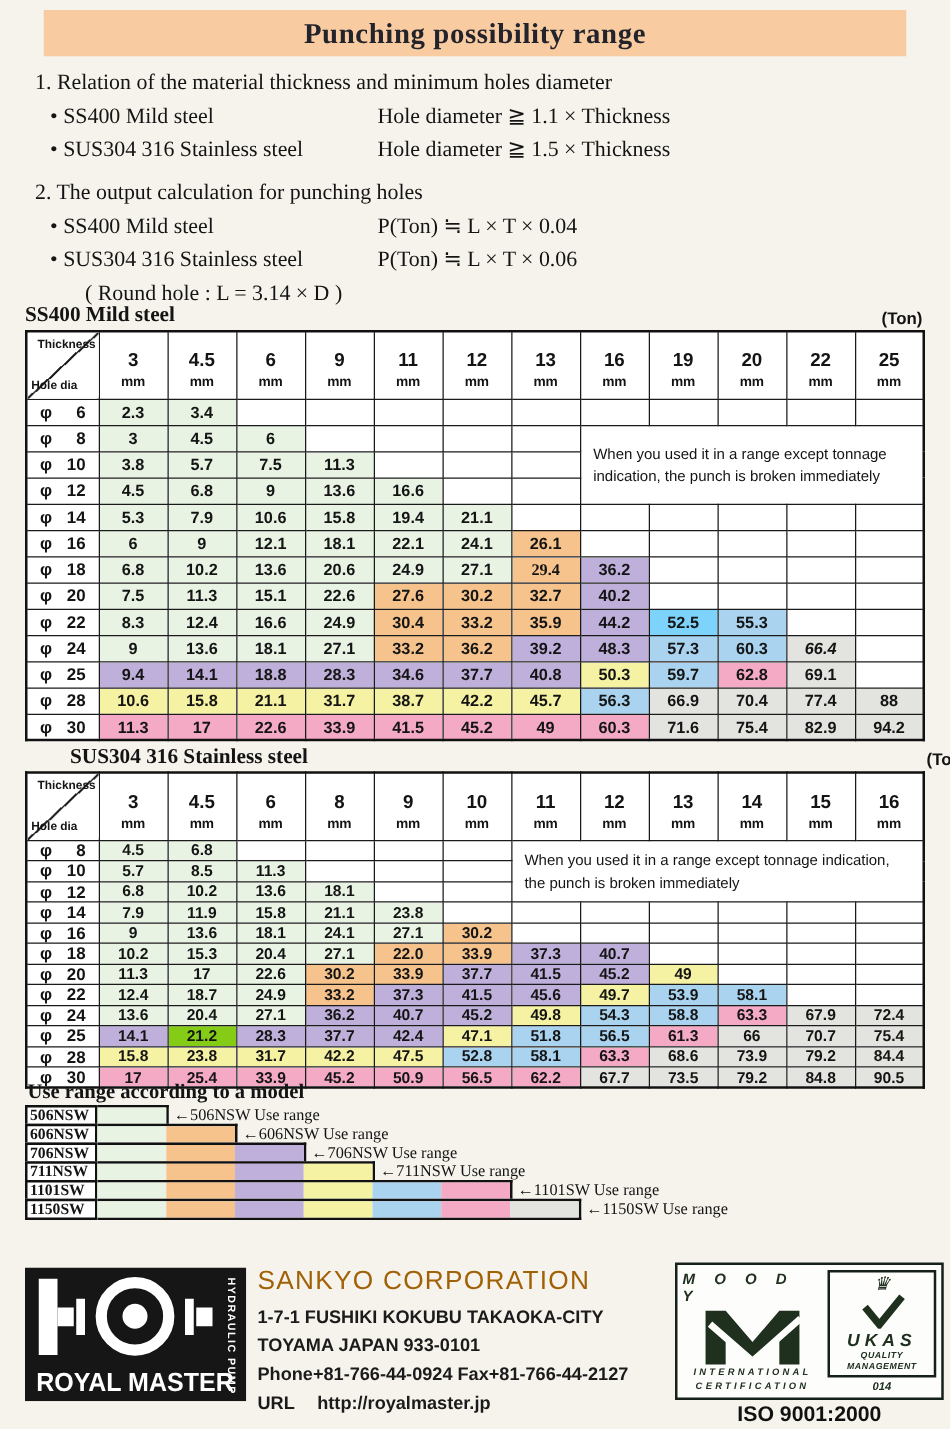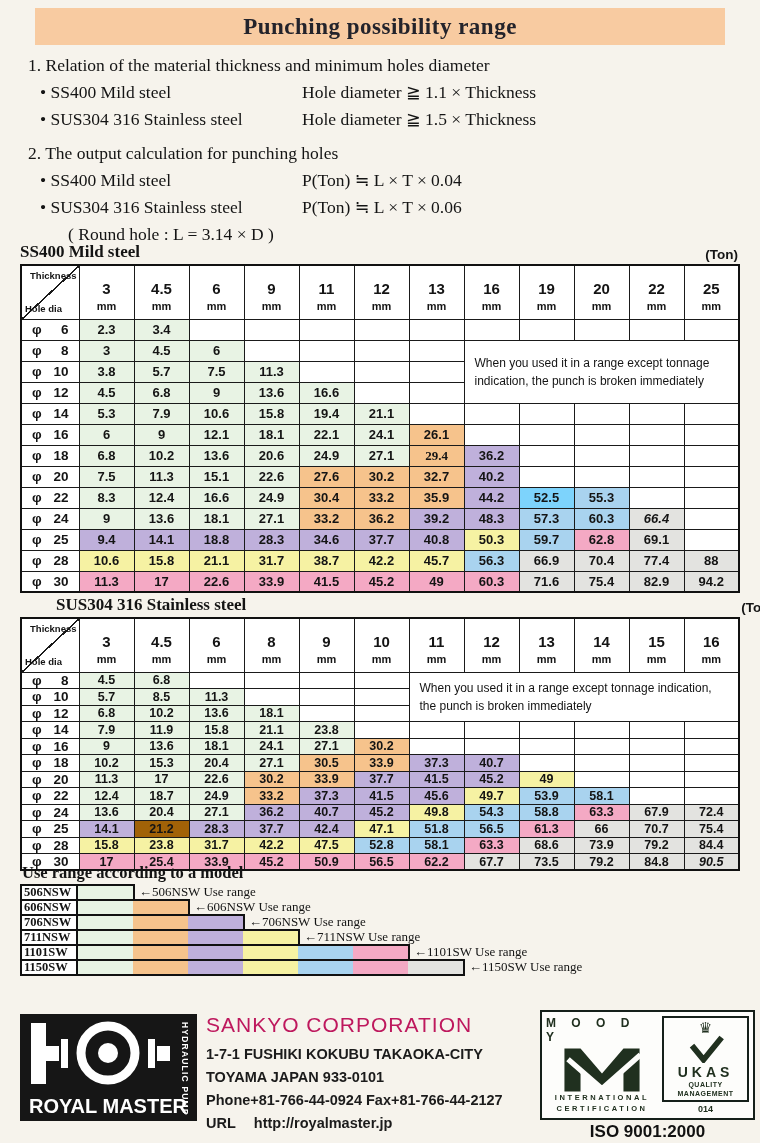--- a/index.html
+++ b/index.html
@@ -77,28 +77,28 @@
     width:58px; border:2px solid #111; background:#fff;
     font-family:"Liberation Serif",serif; font-weight:bold; font-size:12.5px;
     display:flex; align-items:center; padding-left:2px;
   }
   .mc-bar { display:flex; border:2px solid #111; border-left:none; background:#fff; }
   .mc-seg { width:55px; height:100%; }
   .mc-arrow { font-size:13px; line-height:16px; margin-left:4px; white-space:nowrap; }
   
   .logo-box { position:absolute; left:20px; top:1014px; }
   .company { position:absolute; left:206px; top:1013px; width:330px; font-family:"Liberation Sans",sans-serif; }
-  .co-name { font-size:21px; letter-spacing:1px; margin-bottom:9px; color:#be185d; }
+  .co-name { font-size:21px; letter-spacing:1px; margin-bottom:9px; color:#a16207; }
   .co-line { font-size:14.5px; font-weight:bold; color:#1b1b1b; margin-bottom:7px; }
   .co-url  { display:flex; gap:18px; }
   .cert-box {
     position:absolute; left:540px; top:1010px; width:215px; height:110px;
     border:2px solid #15201a; background:#fdfdfb;
     display:flex; padding:4px; gap:4px;
-    font-family:"Liberation Sans",sans-serif; color:#20301f;
+    font-family:"Liberation Sans",sans-serif; color:#20301f;font-style:italic;
   }
   .moody { width:112px; display:flex; flex-direction:column; align-items:center; justify-content:center; }
   .moody-title { font-size:12px; font-weight:bold; letter-spacing:6px; margin-bottom:1px; }
   .moody-sub { font-size:7.5px; font-weight:bold; letter-spacing:2.6px; line-height:1.5; }
   .ukas-col { flex:1; display:flex; flex-direction:column; }
   .ukas-box {
     border:2px solid #15201a; flex:1;
     display:flex; flex-direction:column; align-items:center; justify-content:center;
   }
   .crown { font-size:15px; line-height:1; }
@@ -629,21 +629,21 @@
         <th class="dia">
           <span class="dwrap">
             <span>φ</span>
             <span>18</span>
           </span>
         </th>
         <td class="cell" style="background: rgb(232, 243, 228);">10.2</td>
         <td class="cell" style="background: rgb(232, 243, 228);">15.3</td>
         <td class="cell" style="background: rgb(232, 243, 228);">20.4</td>
         <td class="cell" style="background: rgb(232, 243, 228);">27.1</td>
-        <td class="cell" style="background: rgb(246, 195, 140);">30.5</td>
+        <td class="cell" style="background: rgb(246, 195, 140);">22.0</td>
         <td class="cell" style="background: rgb(246, 195, 140);">33.9</td>
         <td class="cell" style="background: rgb(191, 176, 219);">37.3</td>
         <td class="cell" style="background: rgb(191, 176, 219);">40.7</td>
         <td class="cell"></td>
         <td class="cell"></td>
         <td class="cell"></td>
         <td class="cell"></td>
       </tr>
       <tr>
         <th class="dia">
@@ -706,21 +706,21 @@
         <td class="cell" style="background: rgb(227, 227, 224);">72.4</td>
       </tr>
       <tr>
         <th class="dia">
           <span class="dwrap">
             <span>φ</span>
             <span>25</span>
           </span>
         </th>
         <td class="cell" style="background: rgb(191, 176, 219);">14.1</td>
-        <td class="cell" style="background: #a16207; text-align: center;">21.2</td>
+        <td class="cell" style="background: #84cc16; text-align: center;">21.2</td>
         <td class="cell" style="background: rgb(191, 176, 219);">28.3</td>
         <td class="cell" style="background: rgb(191, 176, 219);">37.7</td>
         <td class="cell" style="background: rgb(191, 176, 219);">42.4</td>
         <td class="cell" style="background: rgb(246, 242, 163);">47.1</td>
         <td class="cell" style="background: rgb(169, 211, 239);">51.8</td>
         <td class="cell" style="background: rgb(169, 211, 239);">56.5</td>
         <td class="cell" style="background: rgb(244, 169, 196);">61.3</td>
         <td class="cell" style="background: rgb(227, 227, 224);">66</td>
         <td class="cell" style="background: rgb(227, 227, 224);">70.7</td>
         <td class="cell" style="background: rgb(227, 227, 224);">75.4</td>
@@ -756,21 +756,21 @@
         <td class="cell" style="background: rgb(244, 169, 196);">25.4</td>
         <td class="cell" style="background: rgb(244, 169, 196);">33.9</td>
         <td class="cell" style="background: rgb(244, 169, 196);">45.2</td>
         <td class="cell" style="background: rgb(244, 169, 196);">50.9</td>
         <td class="cell" style="background: rgb(244, 169, 196);">56.5</td>
         <td class="cell" style="background: rgb(244, 169, 196);">62.2</td>
         <td class="cell" style="background: rgb(227, 227, 224);">67.7</td>
         <td class="cell" style="background: rgb(227, 227, 224);">73.5</td>
         <td class="cell" style="background: rgb(227, 227, 224);">79.2</td>
         <td class="cell" style="background: rgb(227, 227, 224);">84.8</td>
-        <td class="cell" style="background: rgb(227, 227, 224); font-style: italic;">90.5</td>
+        <td class="cell" style="background: rgb(227, 227, 224);">90.5</td>
       </tr>
     </tbody>
   </table>
 
 <div class="mc-heading">Use range according to a model</div>
 <div class="model-chart">
     <div class="mc-row">
       <div class="mc-label">506NSW</div>
       <div class="mc-bar">
         <div class="mc-seg" style="background: rgb(232, 243, 228);"></div>

